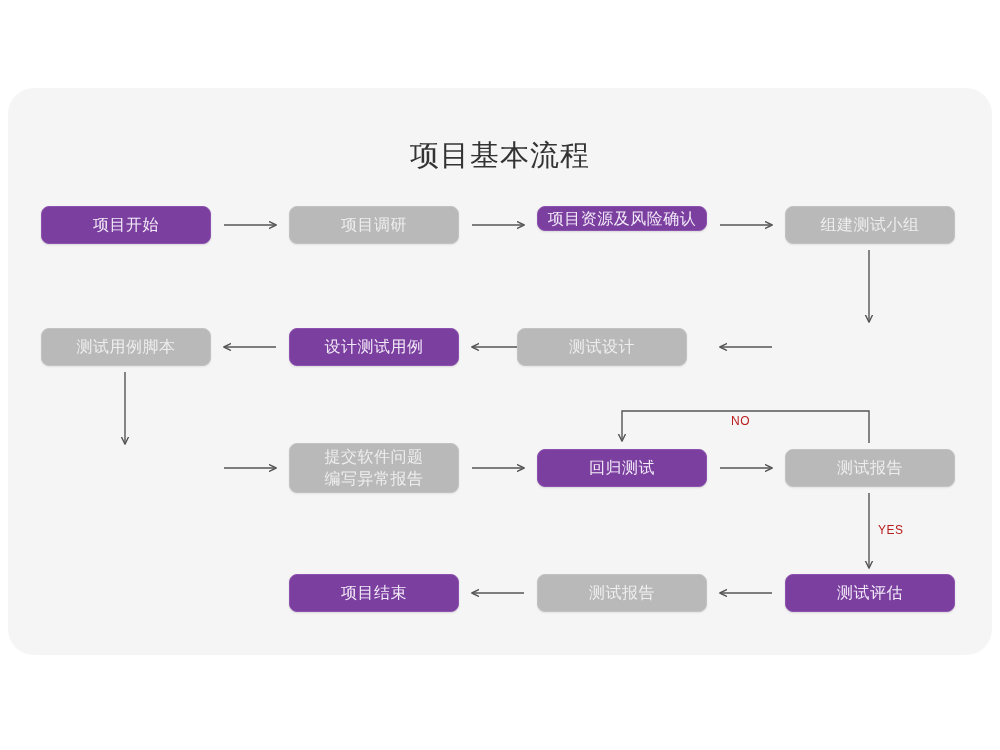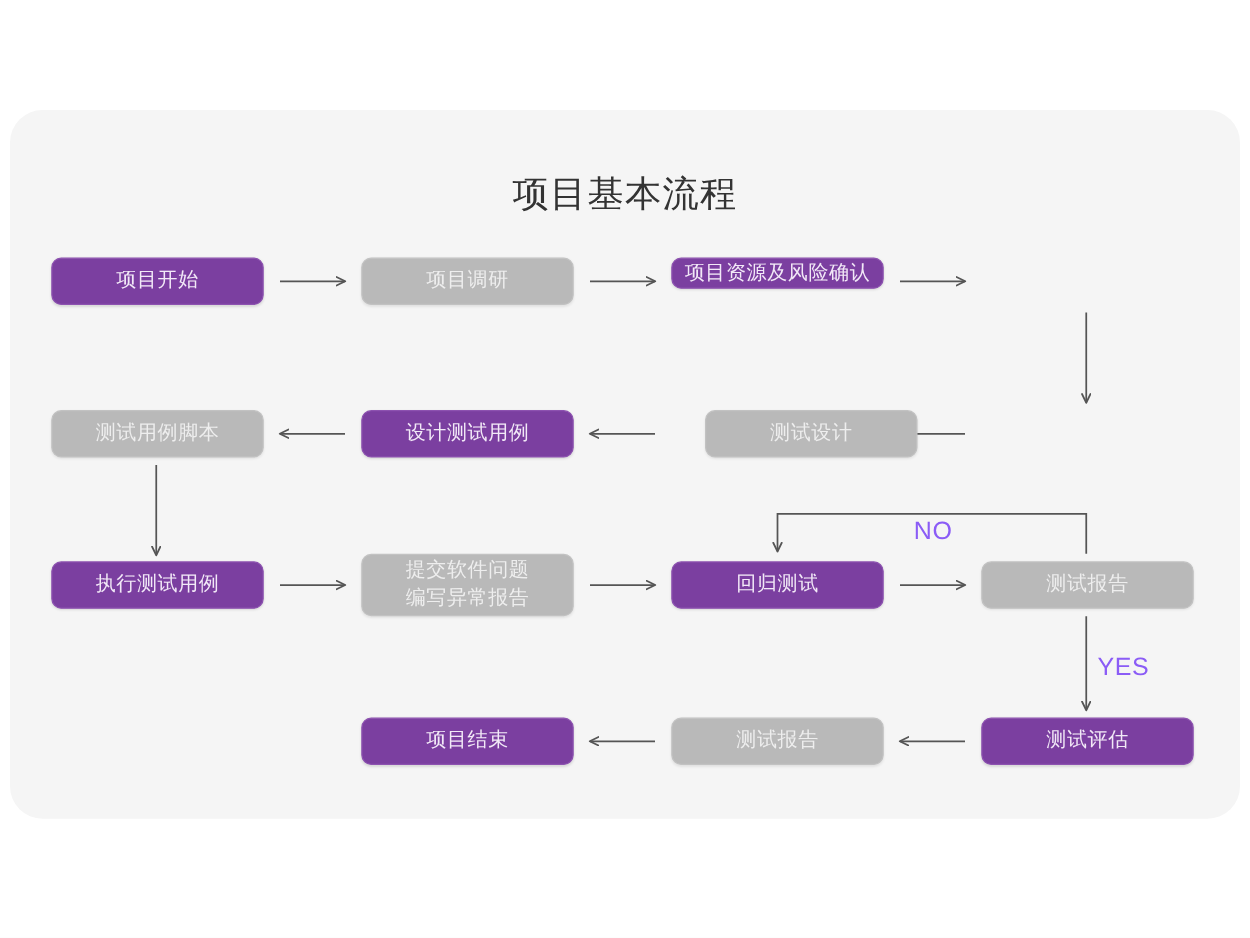--- a/index.html
+++ b/index.html
@@ -76,22 +76,22 @@
     position: absolute;
     left: 0;
     top: 0;
     width: 1000px;
     height: 750px;
     pointer-events: none;
   }
 
   .edge-label {
     position: absolute;
-    font-size: 20px;
-    color: #8b5cf6;
+    font-size: 12px;
+    color: #b91c1c;
     letter-spacing: 0.5px;
   }
 </style>
 </head>
 <body>
 
 <div id="canvas">
 
   <div class="card">
     <div class="title">项目基本流程</div>
@@ -129,26 +129,26 @@
       <line x1="524" y1="593" x2="472" y2="593"></line>
     </g>
   </svg>
 
   <div class="edge-label" style="left:731px; top:414px;">NO</div>
   <div class="edge-label" style="left:878px; top:523px;">YES</div>
 
   <div class="node purple" style="left:41px;  top:206px; width:170px; height:38px;">项目开始</div>
   <div class="node gray" style="left:289px; top:206px; width:170px; height:38px;">项目调研</div>
   <div class="node purple" style="left:537px; top:206px; width:170px; height:25px;">项目资源及风险确认</div>
+  <div class="node gray" style="left:785px; top:206px; width:170px; height:38px;">组建测试小组</div>
 
   <div class="node gray" style="left:41px;  top:328px; width:170px; height:38px;">测试用例脚本</div>
   <div class="node purple" style="left:289px; top:328px; width:170px; height:38px;">设计测试用例</div>
-  <div class="node gray" style="left:564px; top:328px; width:170px; height:38px;">测试设计</div>
+  <div class="node gray" style="left:517px; top:328px; width:170px; height:38px;">测试设计</div>
 
-  <div class="node purple" style="left:41px;  top:449px; width:170px; height:38px;">执行测试用例</div>
   <div class="node gray" style="left:289px; top:443px; width:170px; height:50px;">提交软件问题
 编写异常报告</div>
   <div class="node purple" style="left:537px; top:449px; width:170px; height:38px;">回归测试</div>
   <div class="node gray" style="left:785px; top:449px; width:170px; height:38px;">测试报告</div>
 
   <div class="node gray" style="left:537px; top:574px; width:170px; height:38px;">测试报告</div>
   <div class="node purple" style="left:289px; top:574px; width:170px; height:38px;">项目结束</div>
   <div class="node purple" style="left:785px; top:574px; width:170px; height:38px;text-align:right;">测试评估</div>
 
 </div>

